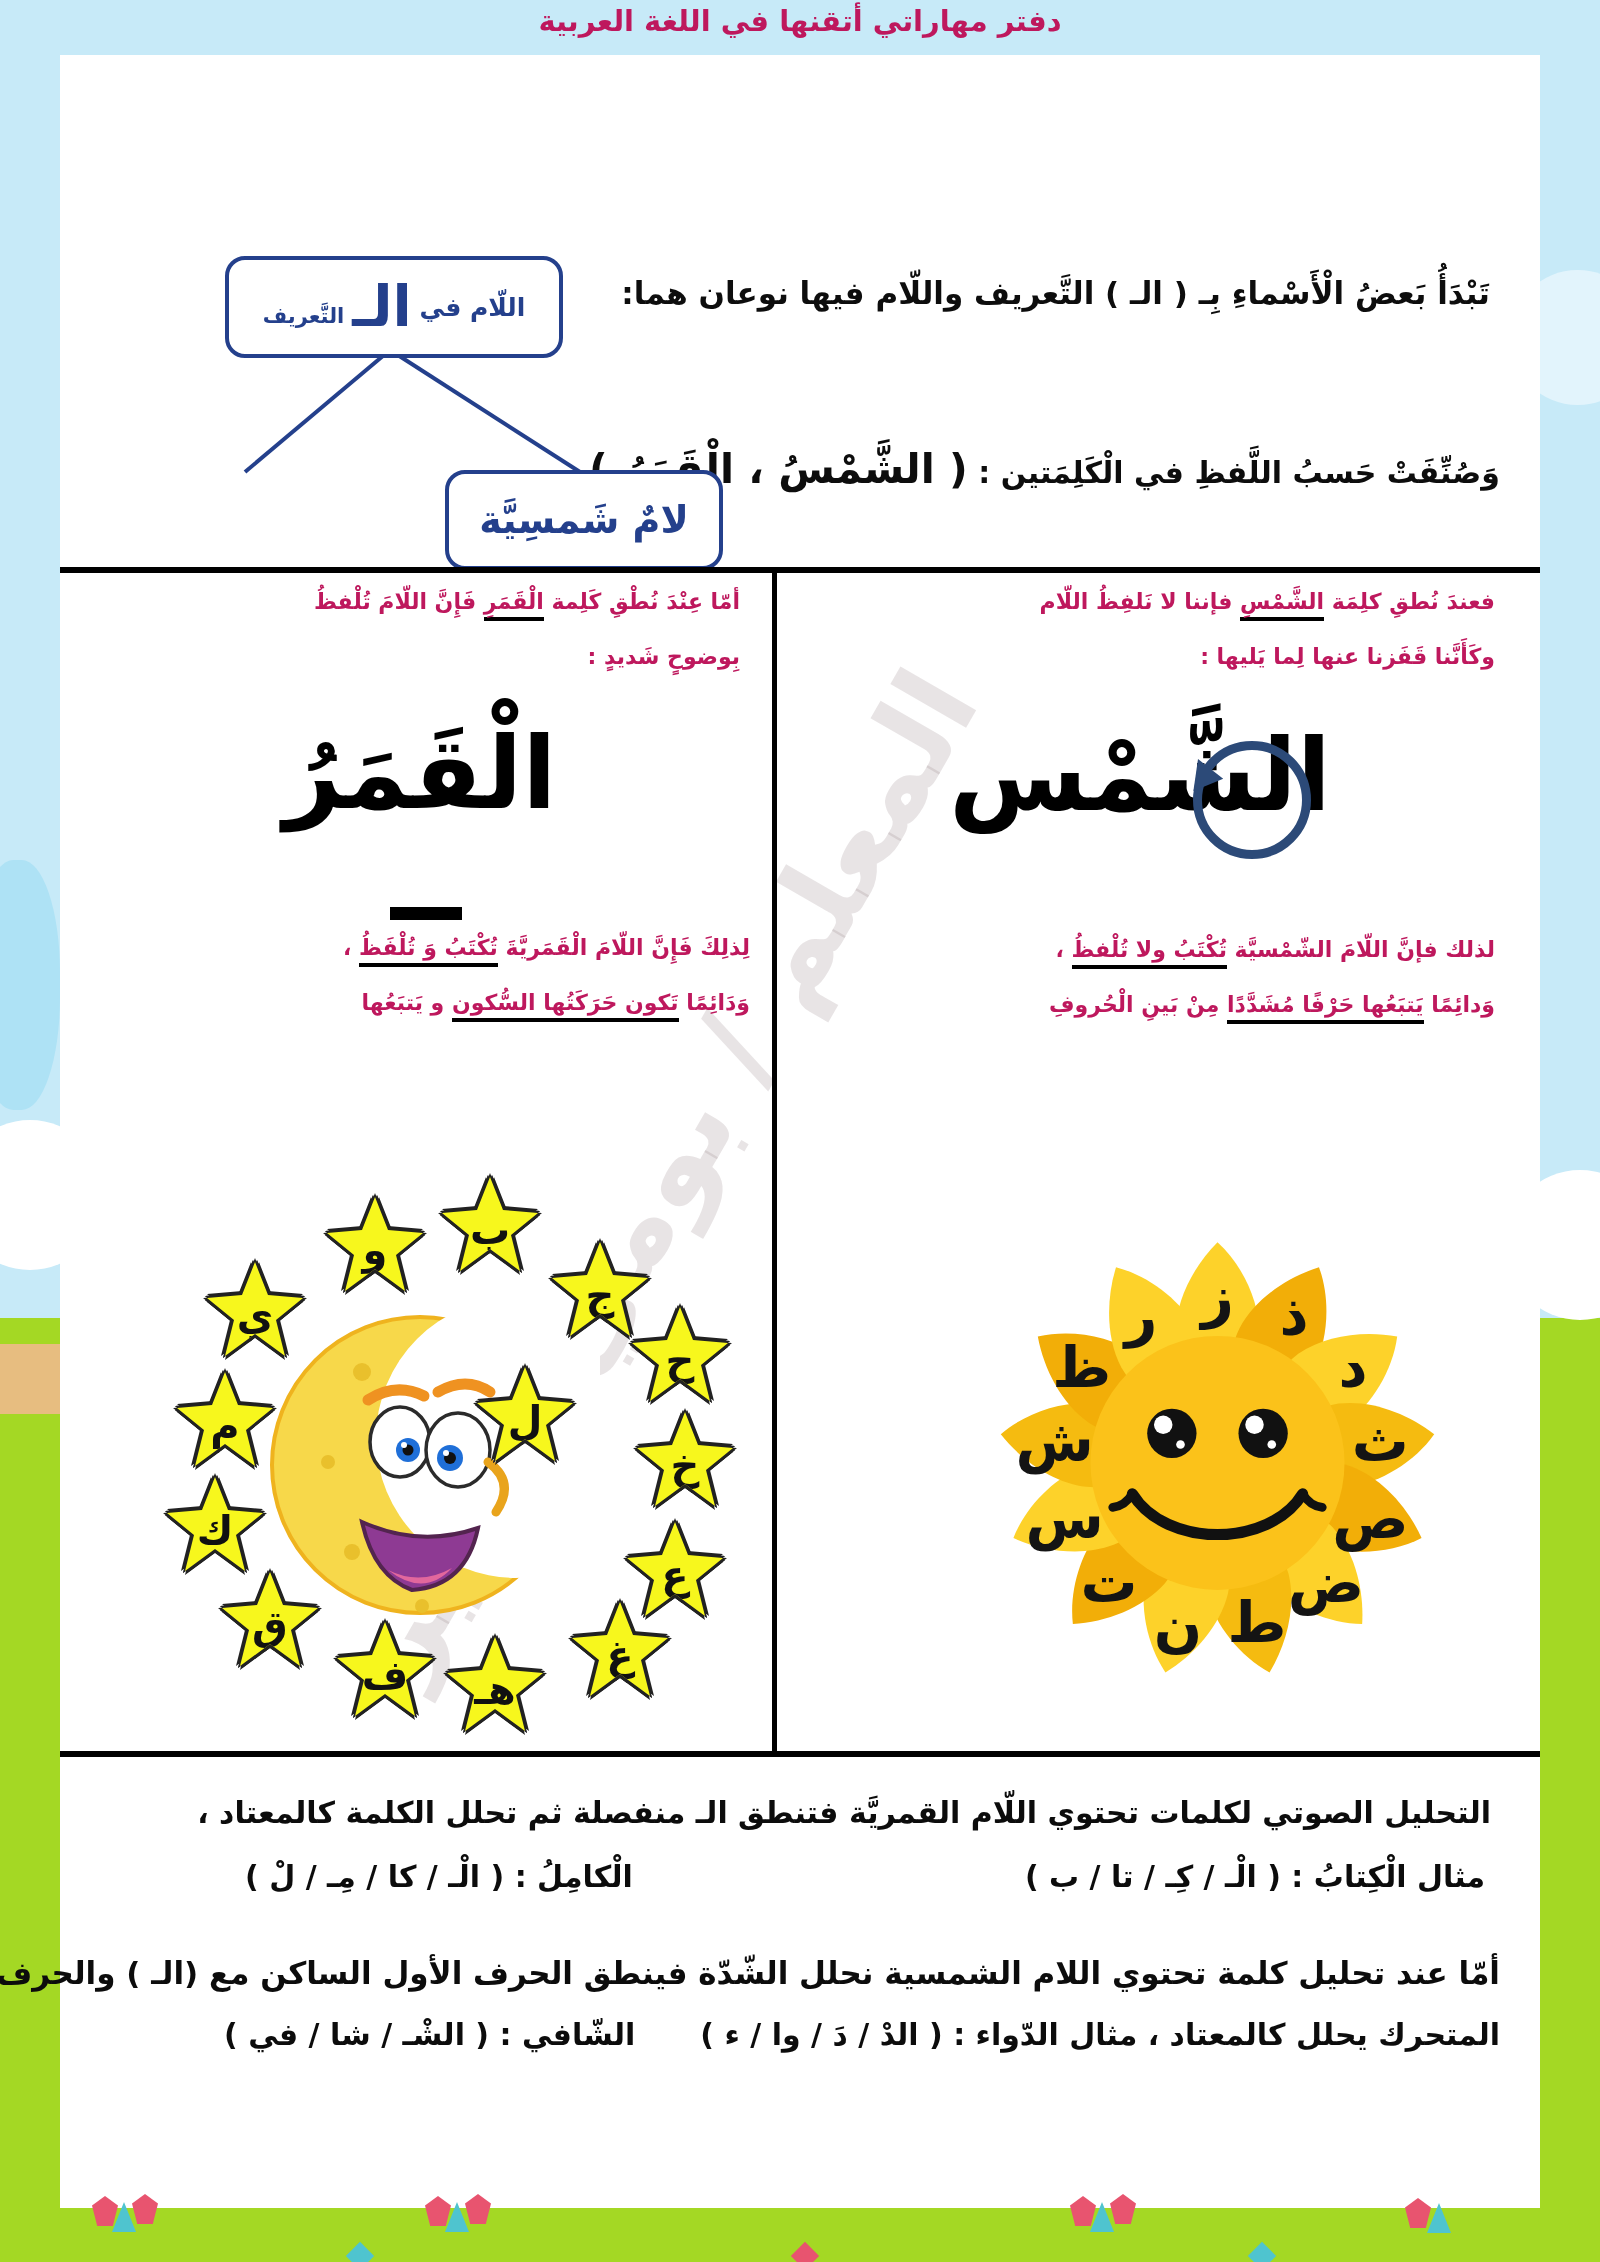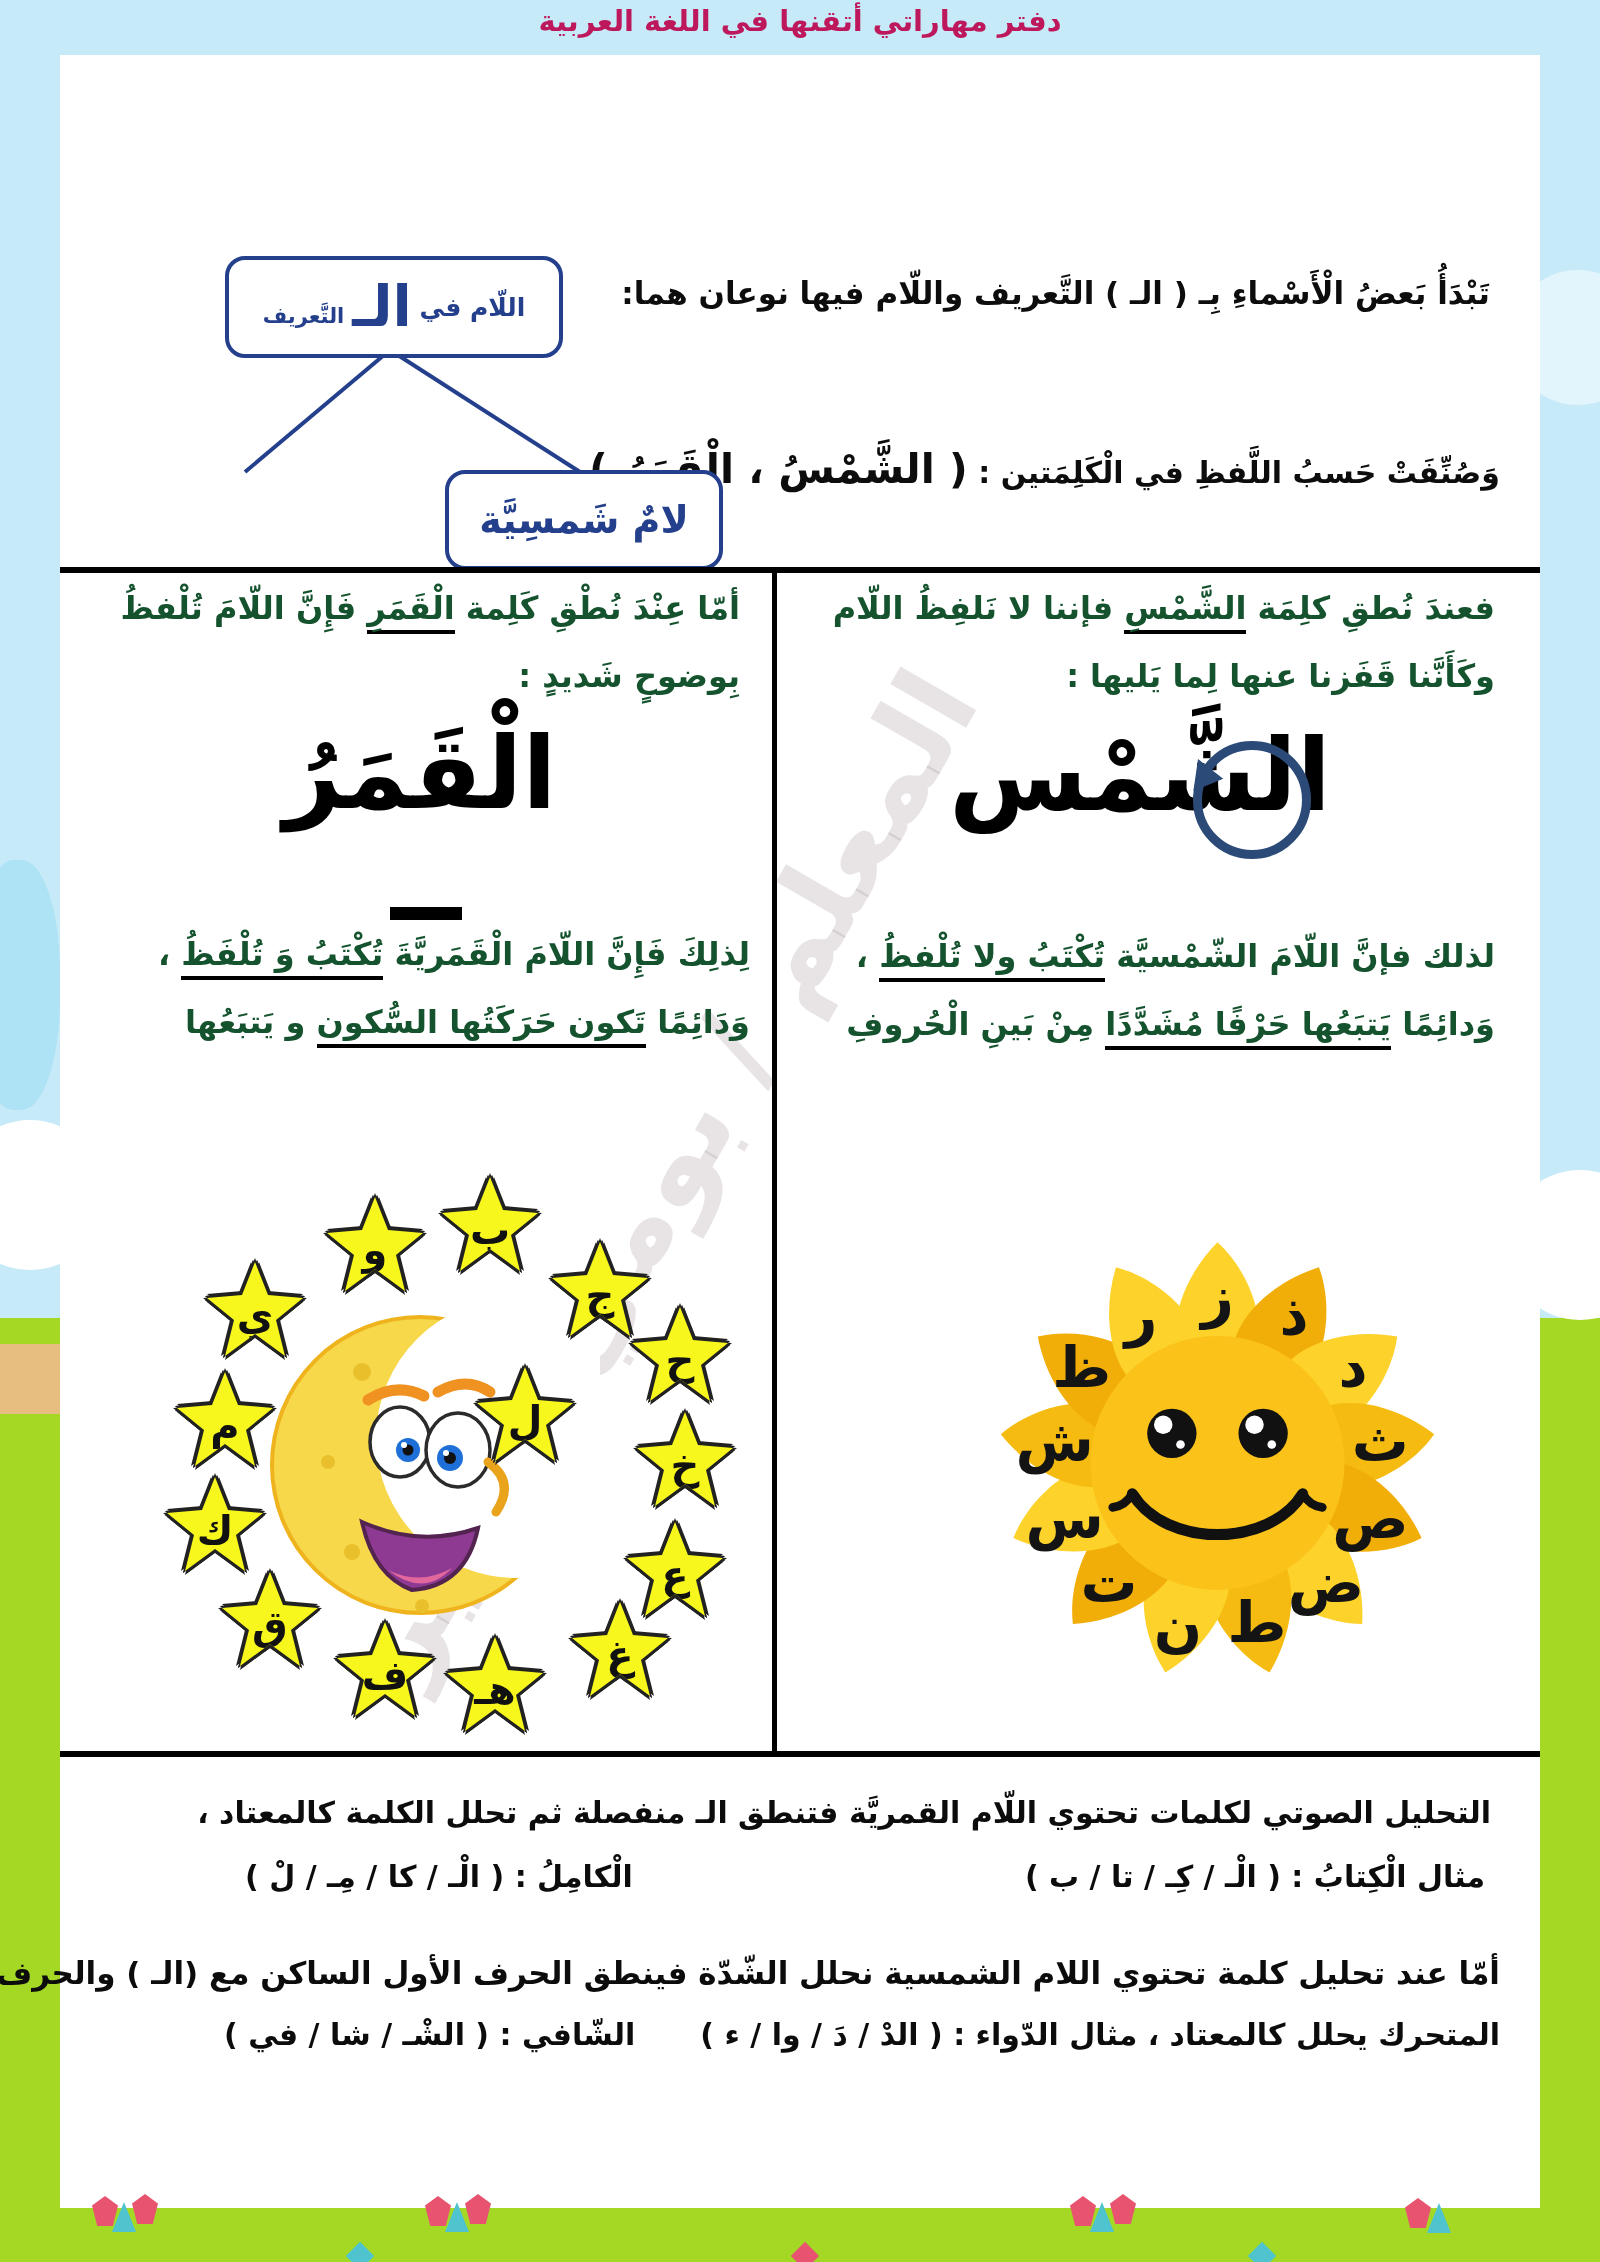--- a/index.html
+++ b/index.html
@@ -65,21 +65,21 @@
   .dg-sun{left:370px;width:270px;}
   .dg-moon{left:5px;width:330px;}
   .dg-lines{left:0;top:0;width:650px;height:318px;}
 
   
   .hr1{left:0;top:512px;width:1480px;height:6px;background:#000;z-index:3;}
   .hr2{left:0;top:1696px;width:1480px;height:6px;background:#000;z-index:3;}
   .vr{left:712px;top:518px;width:5px;height:1178px;background:#000;z-index:3;}
 
   
-  .para{font-size:32px;font-weight:700;color:#14532d;text-align:right;z-index:3;}
+  .para{font-size:22px;font-weight:700;color:#be185d;text-align:right;z-index:3;}
   .para .pline{margin-bottom:30px;white-space:nowrap;}
   .useg{border-bottom:4px solid #000;padding-bottom:3px;}
   .sun-p1{left:745px;top:534px;width:690px;}
   .sun-p2{left:735px;top:882px;width:700px;}
   .moon-p1{left:40px;top:534px;width:640px;}
   .moon-p2{left:30px;top:880px;width:660px;}
 
   .big-word{font-size:100px;font-weight:700;color:#000;text-align:center;z-index:3;}
   .bw-sun{left:800px;top:662px;width:560px;}
   .bw-moon{left:80px;top:660px;width:560px;text-align:center;}

